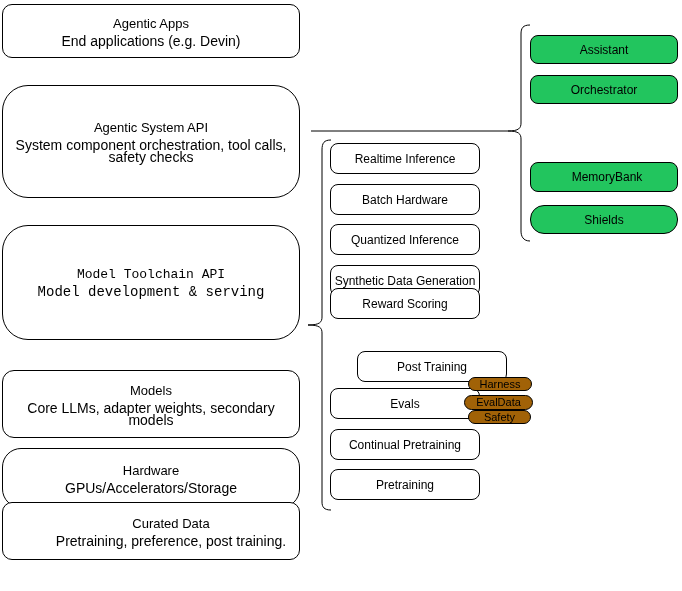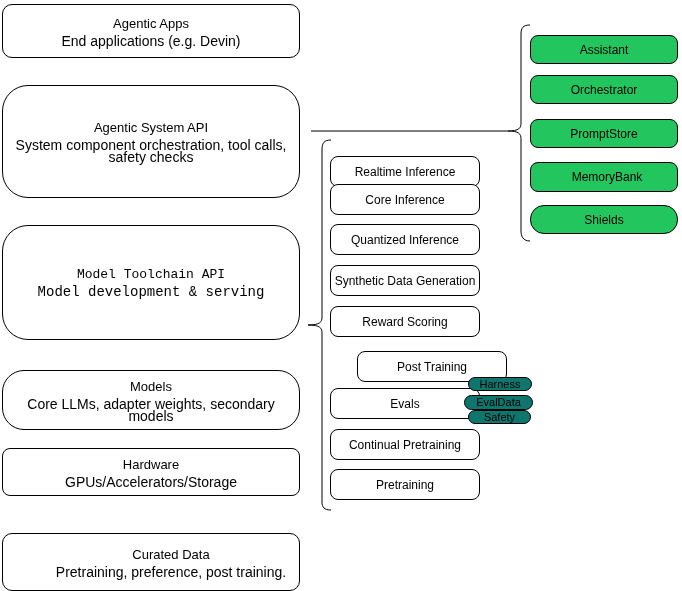--- a/index.html
+++ b/index.html
@@ -23,21 +23,21 @@
     font-size:12px; text-align:center; z-index:2;
   }
   .rbox {
     position:absolute; left:530px; width:148px; height:29px; box-sizing:border-box;
     background:#22c55e; border:1px solid #000000; border-radius:8px;
     display:flex; align-items:center; justify-content:center;
     font-size:12px; text-align:center; z-index:2;
   }
   .oval {
     position:absolute; box-sizing:border-box;
-    background:#0f766e; border:1px solid #000000; border-radius:999px;
+    background:#a16207; border:1px solid #000000; border-radius:999px;
     display:flex; align-items:center; justify-content:center;
     font-size:11px; line-height:11px; z-index:3;text-align:center;
   }
 </style>
 </head>
 <body>
 
 <div class="canvas">
 
   <svg class="connectors" viewBox="0 0 682 591" xmlns="http://www.w3.org/2000/svg">
@@ -51,46 +51,46 @@
     <div class="s">End applications (e.g. Devin)</div>
   </div>
   <div class="lbox" style="top:85px; height:113px; border-radius:26px;">
     <div class="t">Agentic System API</div>
     <div class="s">System component orchestration, tool calls, safety checks</div>
   </div>
   <div class="lbox" style="top:225px; height:115px; border-radius:26px;font-family:Liberation Mono, monospace;">
     <div class="t">Model Toolchain API</div>
     <div class="s">Model development &amp; serving</div>
   </div>
-  <div class="lbox" style="top:370px; height:60px; border-radius:22px;">
+  <div class="lbox" style="top:370px; height:68px; border-radius:12px;">
     <div class="t">Models</div>
     <div class="s">Core LLMs, adapter weights, secondary models</div>
   </div>
-  <div class="lbox" style="top:448px; height:48px; border-radius:8px;">
+  <div class="lbox" style="top:448px; height:60px; border-radius:19px;">
     <div class="t">Hardware</div>
     <div class="s">GPUs/Accelerators/Storage</div>
   </div>
-  <div class="lbox" style="top:533px; height:58px; border-radius:10px;padding-left:40px;">
+  <div class="lbox" style="top:502px; height:58px; border-radius:10px;padding-left:40px;">
     <div class="t">Curated Data</div>
     <div class="s">Pretraining, preference, post training.</div>
   </div>
 
-  <div class="mbox" style="top:143px;margin-top:13px;">
+  <div class="mbox" style="top:143px;">
     <span>Realtime Inference</span>
   </div>
   <div class="mbox" style="top:184px;">
-    <span>Core Inference</span>
+    <span>Batch Hardware</span>
   </div>
   <div class="mbox" style="top:224px;">
     <span>Quantized Inference</span>
   </div>
   <div class="mbox" style="top:265px;">
     <span>Synthetic Data Generation</span>
   </div>
-  <div class="mbox" style="top:306px;justify-content:center;">
+  <div class="mbox" style="top:288px;justify-content:center;">
     <span>Reward Scoring</span>
   </div>
   <div class="mbox" style="top:351px;margin-left:27px;">
     <span>Post Training</span>
   </div>
   <div class="mbox" style="top:388px;">
     <span>Evals</span>
   </div>
   <div class="mbox" style="top:429px;">
     <span>Continual Pretraining</span>
@@ -108,23 +108,20 @@
   <div class="oval" style="left:468px; top:410px; width:63px; height:14px;">
     <span>Safety</span>
   </div>
 
   <div class="rbox" style="top:35px;">
     <span>Assistant</span>
   </div>
   <div class="rbox" style="top:75px;">
     <span>Orchestrator</span>
   </div>
-  <div class="rbox" style="top:119px;">
-    <span>PromptStore</span>
-  </div>
   <div class="rbox" style="top:162px; height:30px;padding-left:6px;">
     <span>MemoryBank</span>
   </div>
   <div class="rbox" style="top:205px;border-radius:14px;">
     <span>Shields</span>
   </div>
 
 </div>
 
 </body></html>

